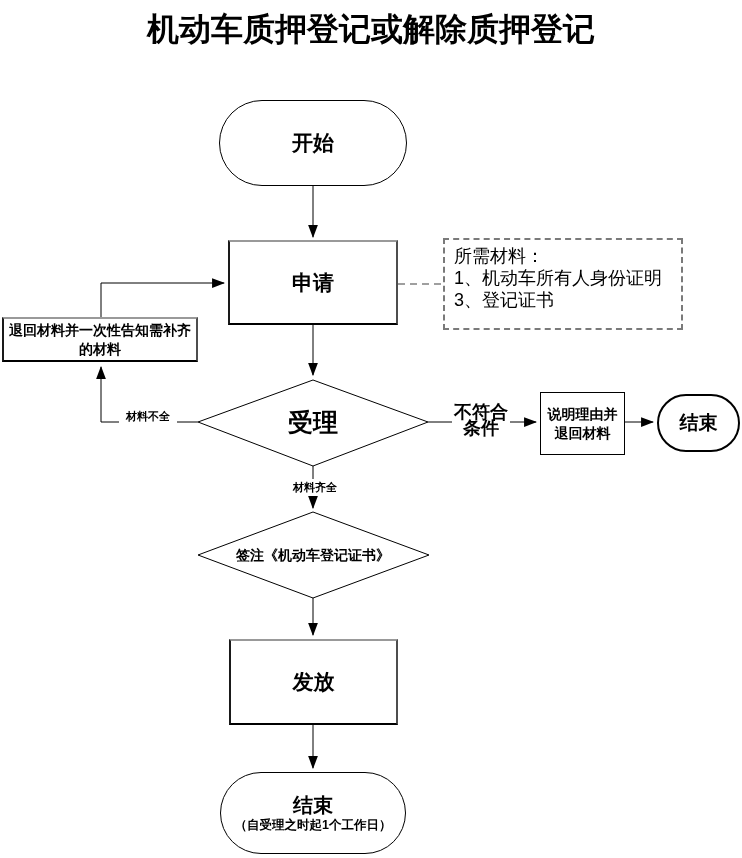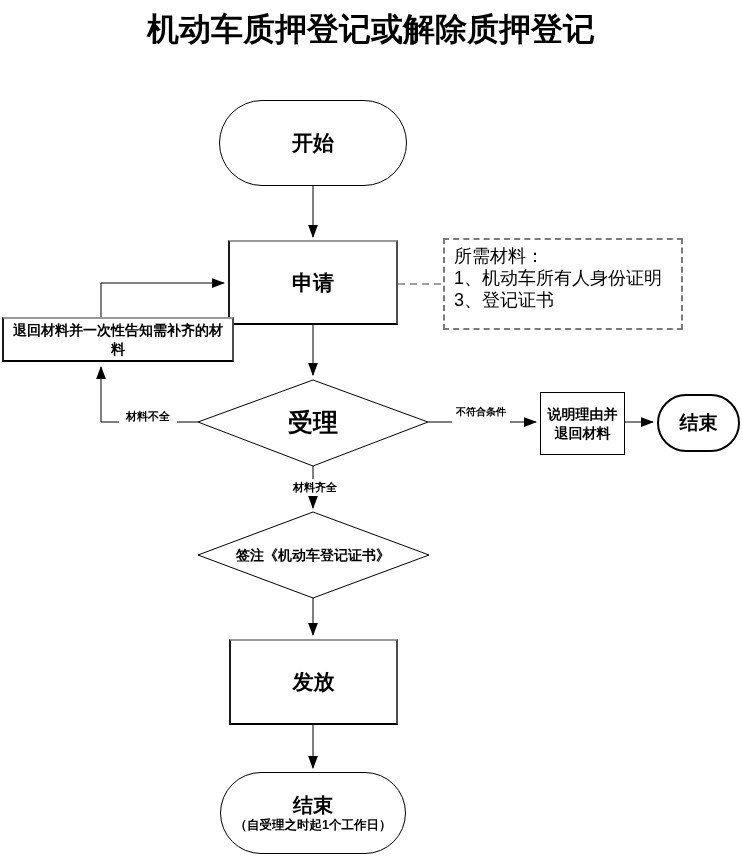--- a/index.html
+++ b/index.html
@@ -77,21 +77,21 @@
   <div class="node terminator big-label" style="left:219px;top:100px;width:188px;height:86px;border-radius:44px;">
     <span>开始</span>
   </div>
 
   <div class="note" style="left:443px;top:238px;width:240px;height:92px;">
     <div>所需材料：</div>
     <div>1、机动车所有人身份证明</div>
     <div>3、登记证书</div>
   </div>
 
-  <div class="node process mid-label" style="left:2px;top:317px;width:232px;height:45px;padding:0 4px;">
+  <div class="node process mid-label" style="left:2px;top:317px;width:196px;height:45px;padding:0 4px;">
     <span>退回材料并一次性告知需补齐的材料</span>
   </div>
 
   <div class="diamond-label" style="left:253px;top:407px;width:120px;height:30px;line-height:30px;font-size:25px;">
     <span>受理</span>
   </div>
 
   <div class="node mid-label" style="left:540px;top:392px;width:85px;height:63px;border:1px solid #000;padding:0 2px;">
     <span>说明理由并退回材料</span>
   </div>
@@ -108,17 +108,17 @@
     <span>发放</span>
   </div>
 
   <div class="node terminator" style="left:220px;top:772px;width:186px;height:82px;border-radius:41px;flex-direction:column;">
     <div style="font-size:20px;font-weight:bold;line-height:22px;">结束</div>
     <div class="end-bottom-sub">（自受理之时起1个工作日）</div>
   </div>
 
   <div class="edge-label" style="left:119px;top:408px;width:58px;height:17px;">材料不全</div>
 
-  <div class="edge-label" style="left:452px;top:404px;width:58px;height:33px;font-size:10px;">不符合条件</div>
+  <div class="edge-label" style="left:452px;top:404px;width:58px;height:33px;font-size:18px;">不符合条件</div>
 
   <div class="edge-label" style="left:287px;top:479px;width:56px;height:17px;">材料齐全</div>
 
 </div>
 
 </body></html>

